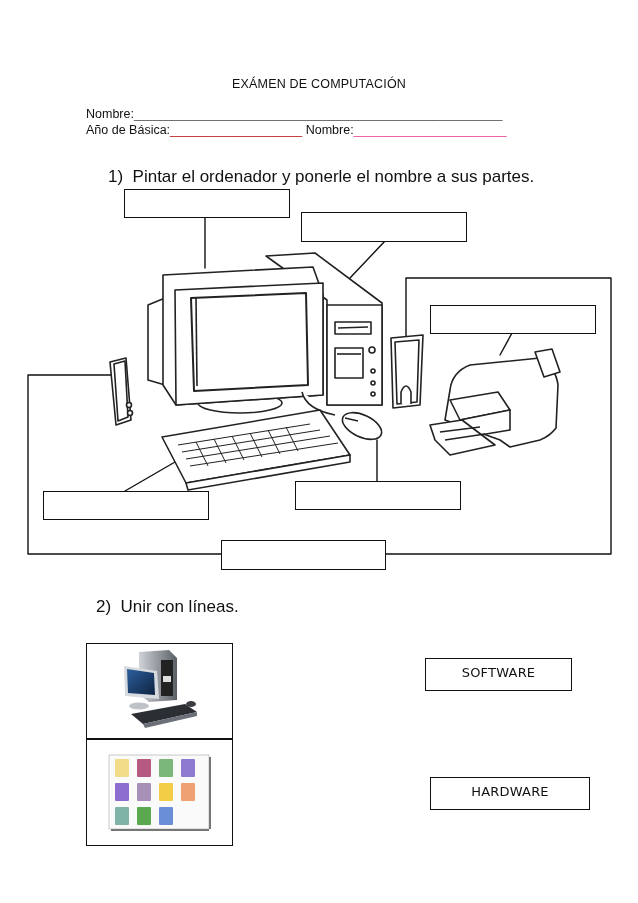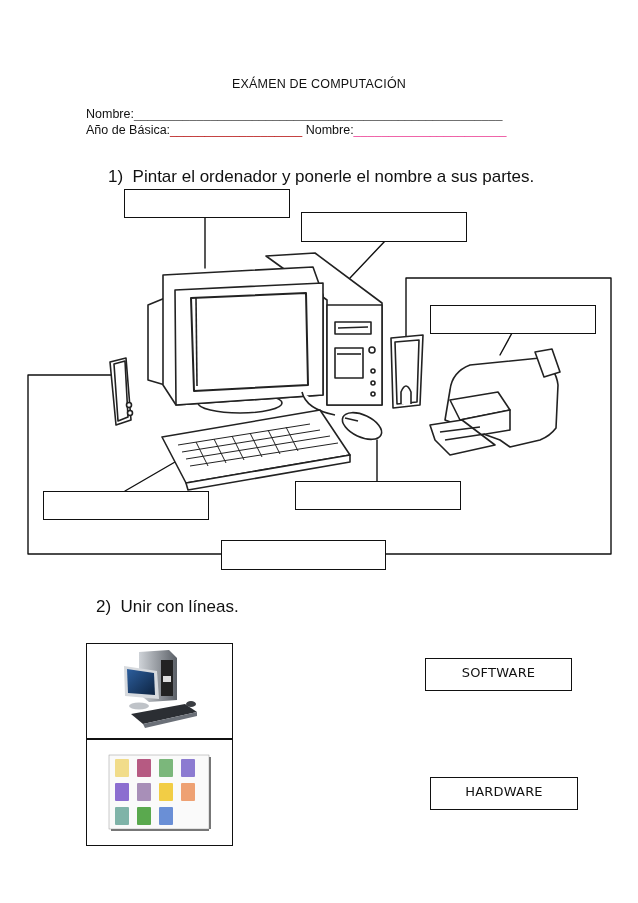--- a/index.html
+++ b/index.html
@@ -147,15 +147,15 @@
       <rect x="28" y="68" width="14" height="18" rx="1" fill="#7fb3a8"></rect>
       <rect x="50" y="68" width="14" height="18" rx="1" fill="#5aa94e"></rect>
       <rect x="72" y="68" width="14" height="18" rx="1" fill="#6a8fd6"></rect>
     </g>
   </svg>
 </div>
 
 <div class="abs box label-box" style="left:425px; top:658px; width:147px; height:33px;">
   <span>SOFTWARE</span>
 </div>
-<div class="abs box label-box" style="left:430px; top:777px; width:148px; height:33px;">
+<div class="abs box label-box" style="left:430px; top:777px; width:160px; height:33px;">
   <span>HARDWARE</span>
 </div>
 
 </body></html>

